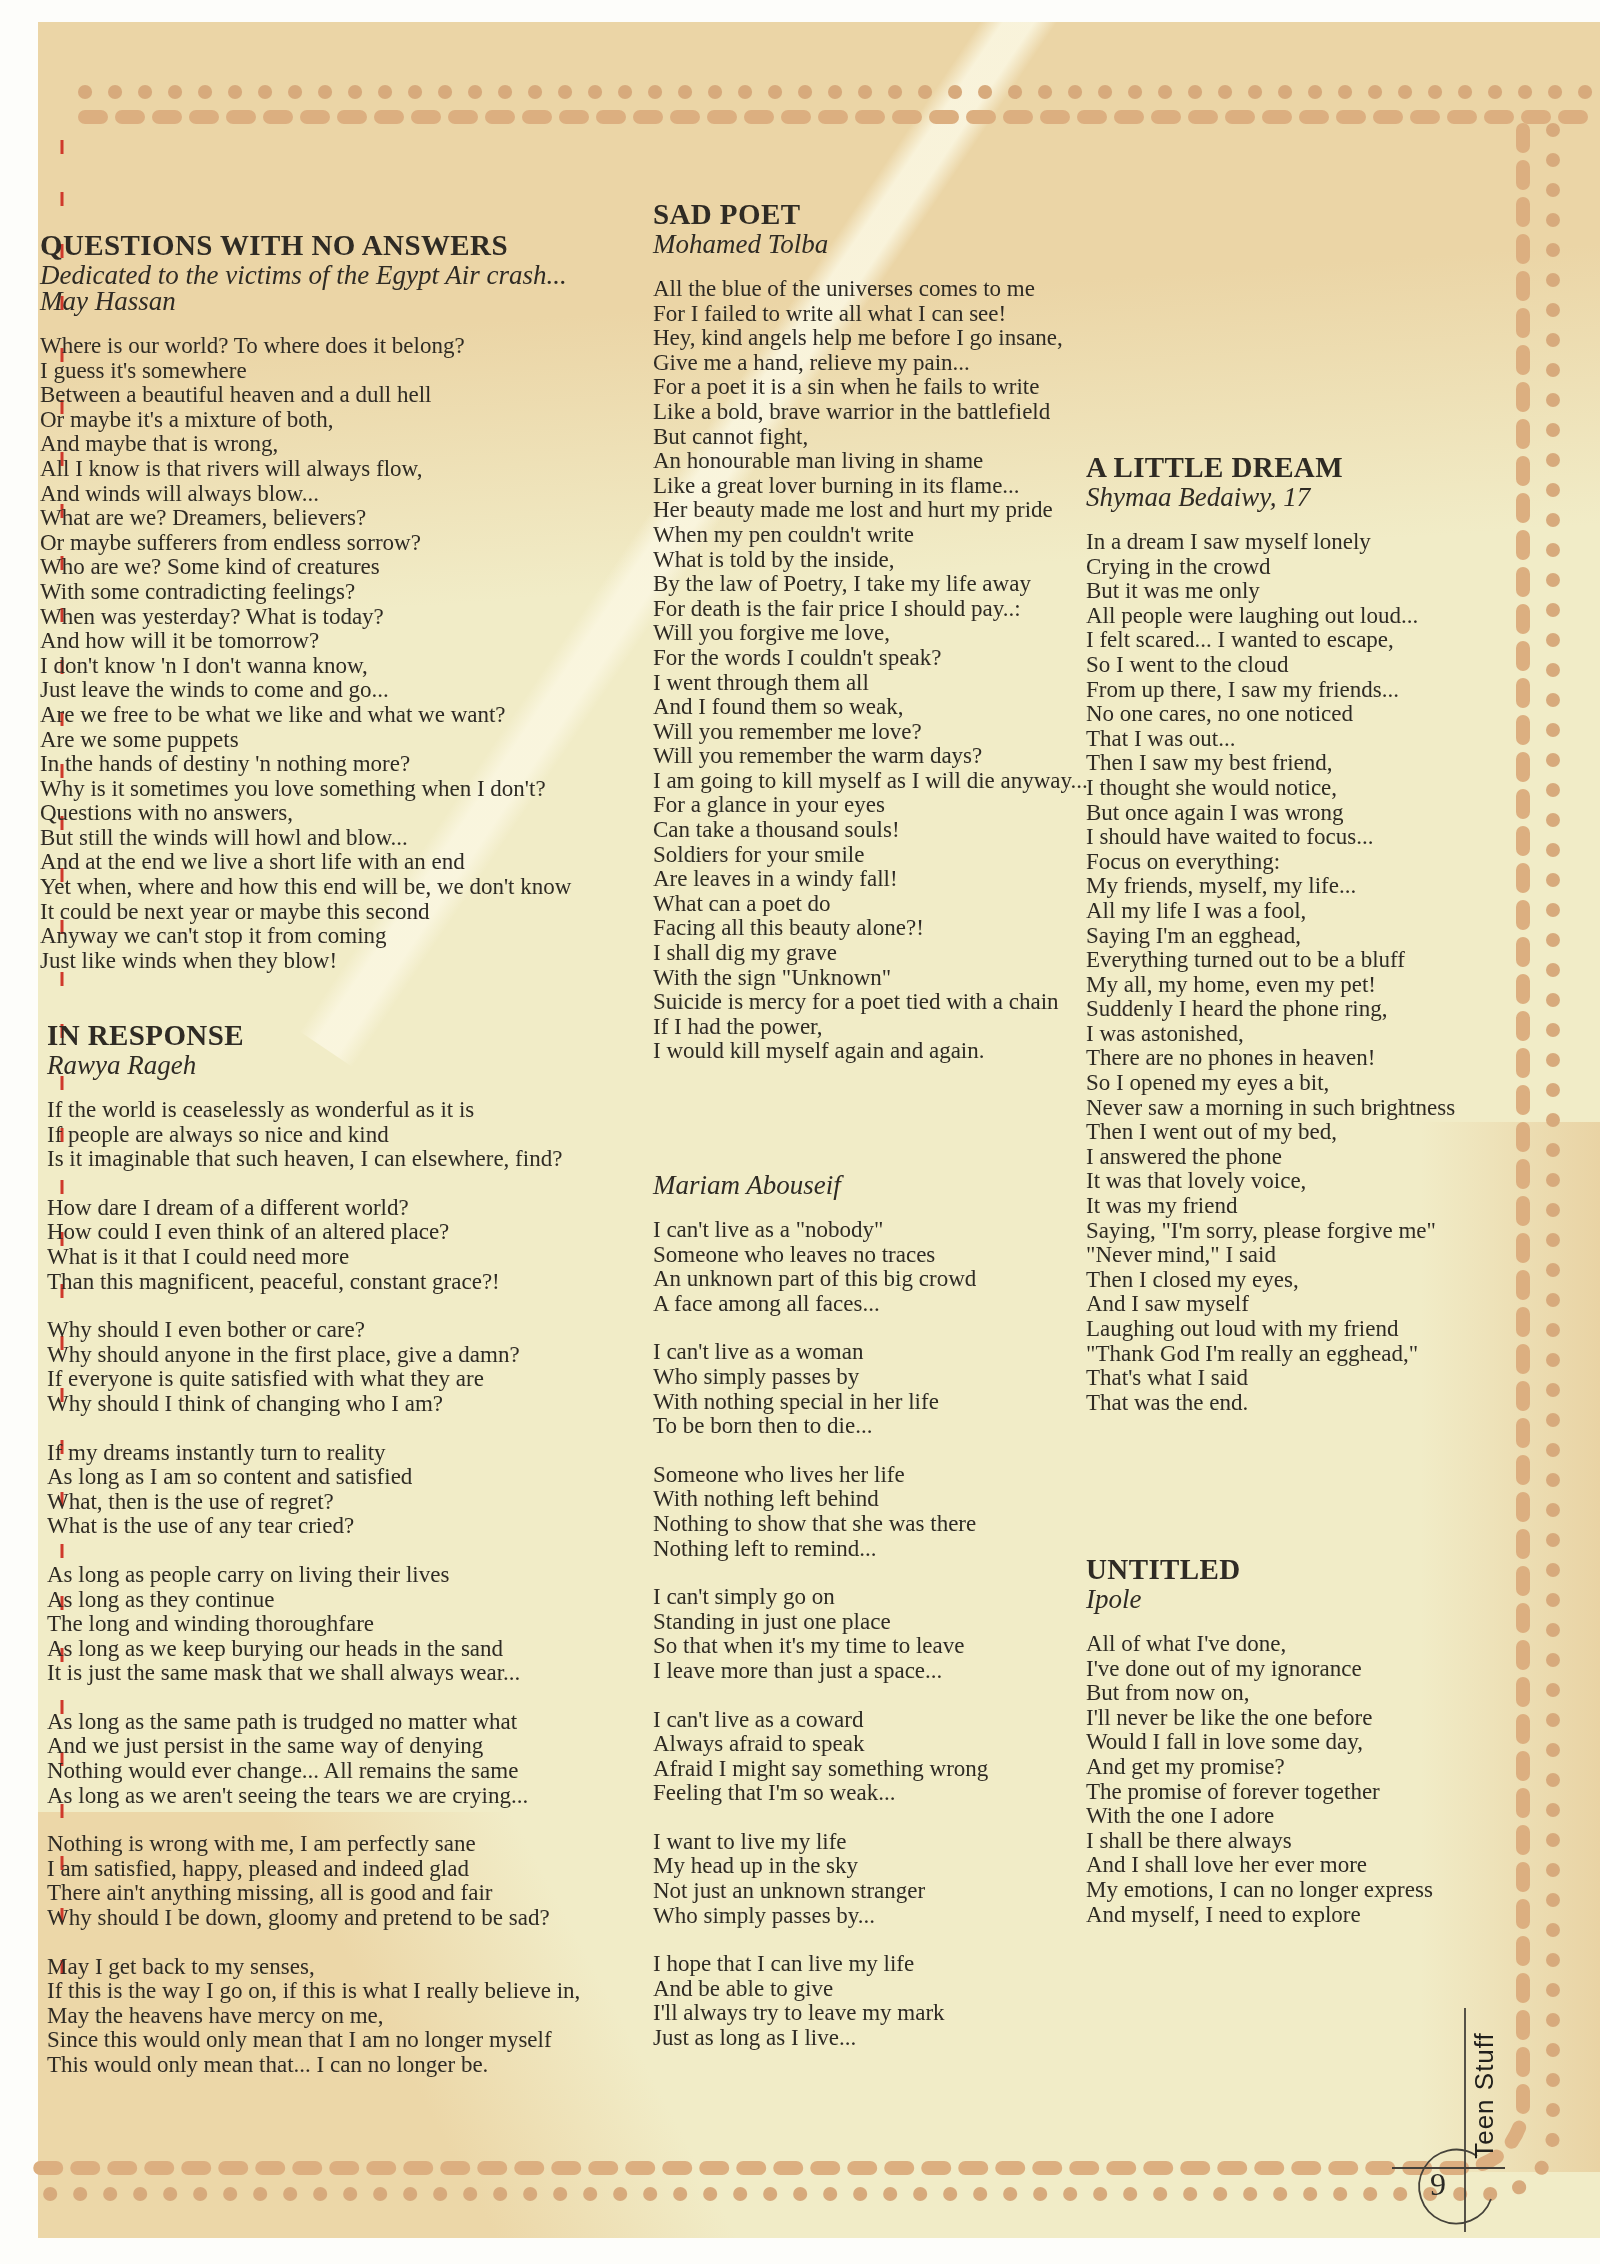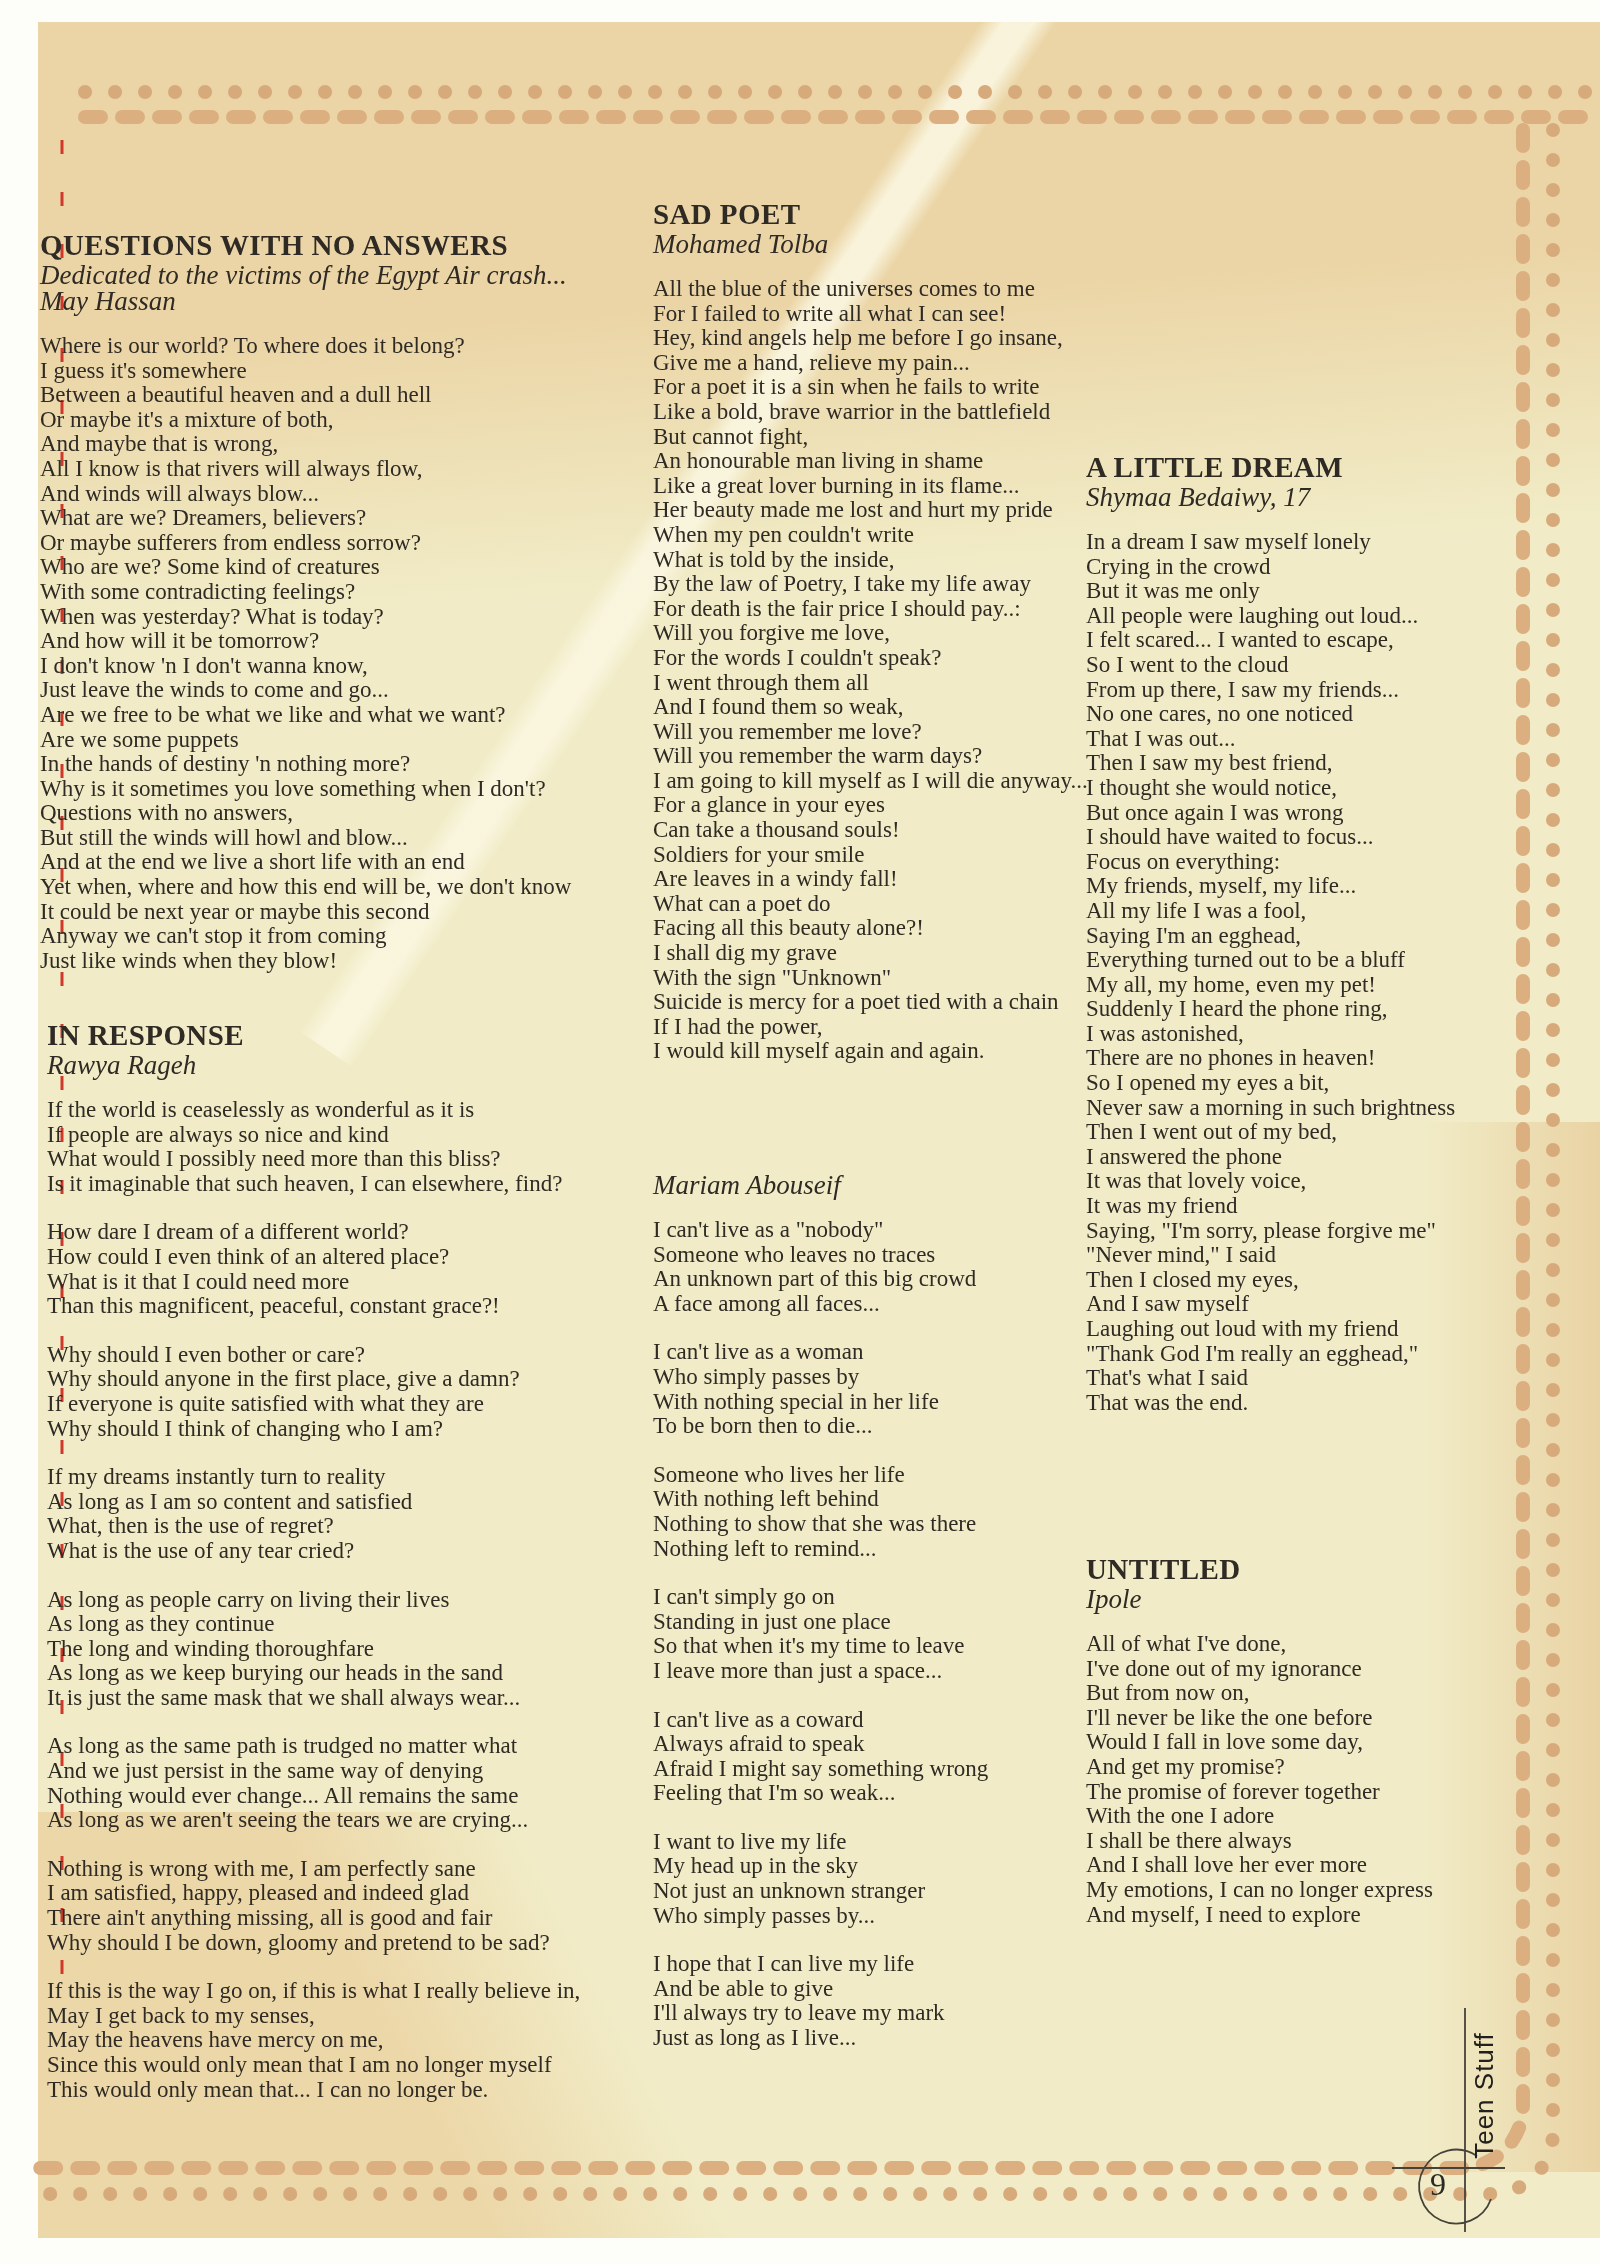--- a/index.html
+++ b/index.html
@@ -91,21 +91,20 @@
       </div>
   </div>
 
   <div class="poem" style="left:47px;top:1018px;width:596px">
     <div class="ptitle">IN RESPONSE</div>
     <div class="pauthor">Rawya Rageh</div>
     <div class="pbody">
         <div class="stanza">
           <div class="pline">If the world is ceaselessly as wonderful as it is</div>
           <div class="pline">If people are always so nice and kind</div>
-          <div class="pline">What would I possibly need more than this bliss?</div>
           <div class="pline">Is it imaginable that such heaven, I can elsewhere, find?</div>
         </div>
         <div class="stanza">
           <div class="pline">How dare I dream of a different world?</div>
           <div class="pline">How could I even think of an altered place?</div>
           <div class="pline">What is it that I could need more</div>
           <div class="pline">Than this magnificent, peaceful, constant grace?!</div>
         </div>
         <div class="stanza">
           <div class="pline">Why should I even bother or care?</div>
@@ -132,22 +131,22 @@
           <div class="pline">Nothing would ever change... All remains the same</div>
           <div class="pline">As long as we aren't seeing the tears we are crying...</div>
         </div>
         <div class="stanza">
           <div class="pline">Nothing is wrong with me, I am perfectly sane</div>
           <div class="pline">I am satisfied, happy, pleased and indeed glad</div>
           <div class="pline">There ain't anything missing, all is good and fair</div>
           <div class="pline">Why should I be down, gloomy and pretend to be sad?</div>
         </div>
         <div class="stanza">
+          <div class="pline">May I get back to my senses,</div>
           <div class="pline">If this is the way I go on, if this is what I really believe in,</div>
-          <div class="pline">May I get back to my senses,</div>
           <div class="pline">May the heavens have mercy on me,</div>
           <div class="pline">Since this would only mean that I am no longer myself</div>
           <div class="pline">This would only mean that... I can no longer be.</div>
         </div>
       </div>
   </div>
 
   <div class="poem" style="left:653px;top:197px;width:500px">
     <div class="ptitle">SAD POET</div>
     <div class="pauthor">Mohamed Tolba</div>

